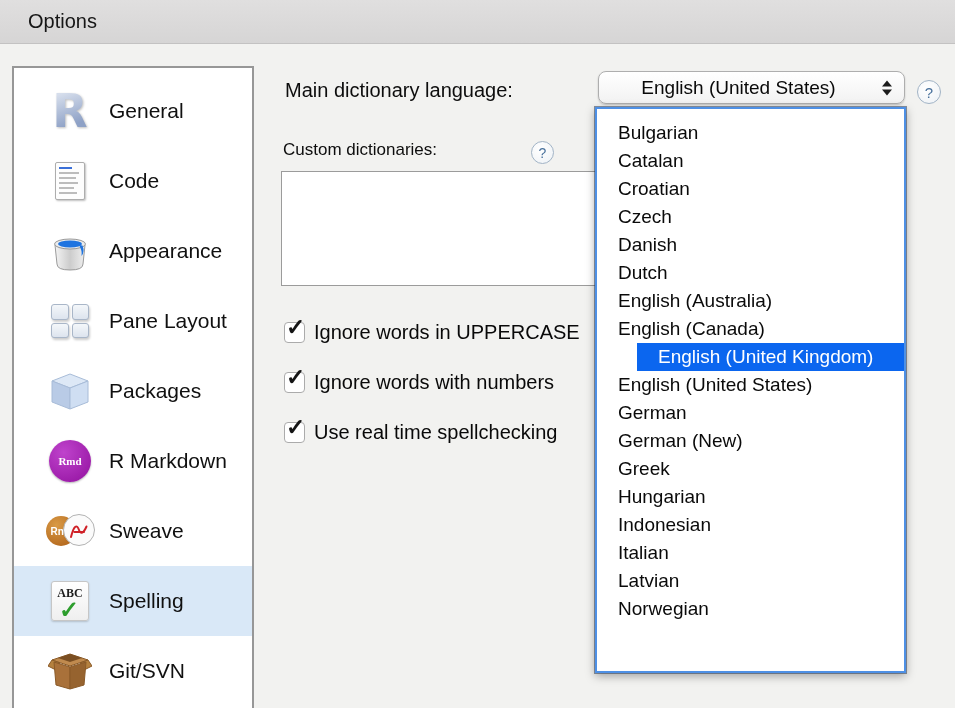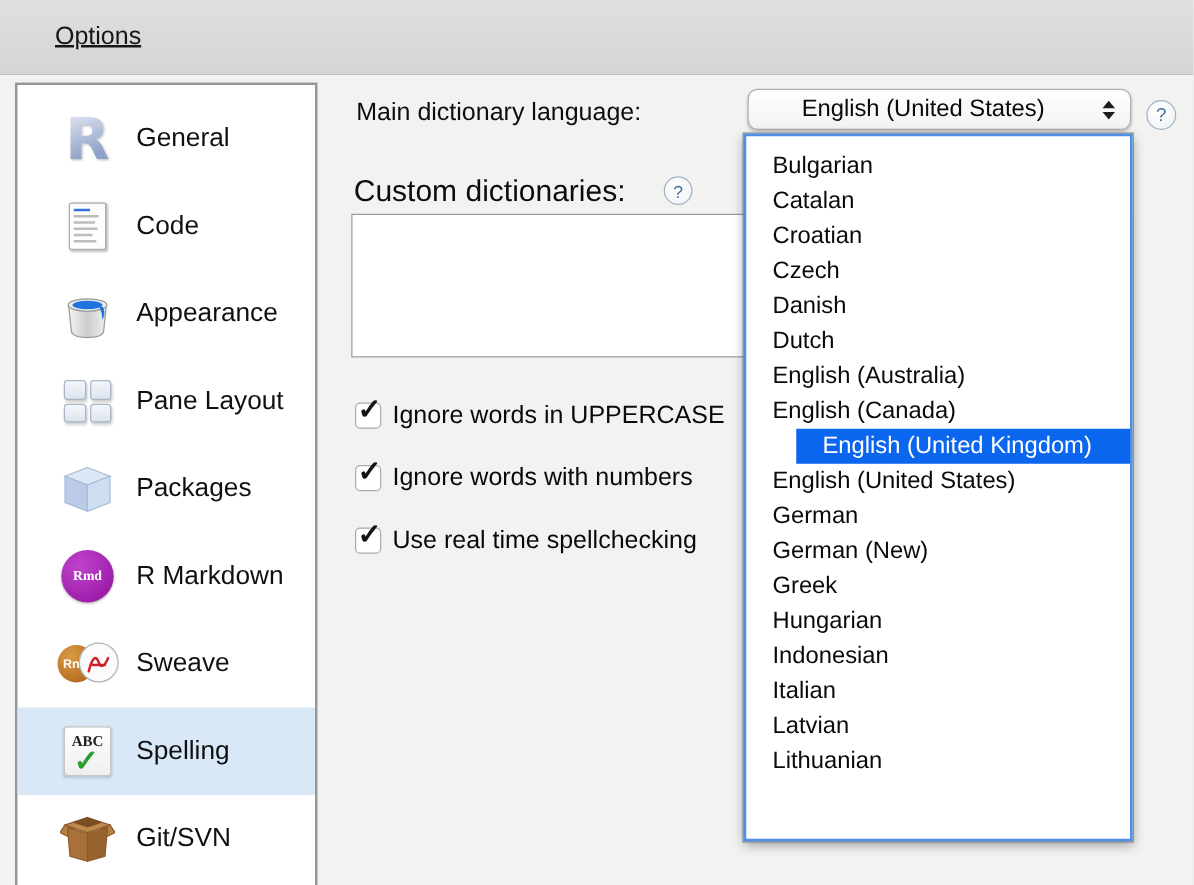--- a/index.html
+++ b/index.html
@@ -3,25 +3,25 @@
 <meta charset="utf-8">
 <style>
   * { margin:0; padding:0; box-sizing:border-box; }
   html,body { background:#e8e8e8; }
   .window {
     position:relative; width:955px; height:708px; overflow:hidden;
     background:#f2f2f0; font-family:"Liberation Sans", sans-serif;
   }
   
   .titlebar {
-    position:absolute; top:0; left:0; right:0; height:60px;
+    position:absolute; top:0; left:0; right:0; height:44px;
     background:linear-gradient(#e0dfdf,#d6d5d5);
     border-bottom:1px solid #c3c2c2;
-    display:flex; align-items:center; padding-left:44px;
-    font-size:20px; color:#161616;text-decoration:underline;
+    display:flex; align-items:center; padding-left:28px;
+    font-size:20px; color:#161616;
   }
   
   .sidebar {
     position:absolute; left:12px; top:66px; width:242px; height:650px;
     background:#ffffff; border:2px solid #979797; padding-top:8px;
   }
   .side-item { height:70px; display:flex; align-items:center; gap:15px; padding-left:32px; cursor:default; }
   .side-item.selected { background:#d9e8f7; }
   .icon-slot { width:48px; height:48px; flex:none; display:flex; align-items:center; justify-content:center; }
   .side-label { font-size:21px; color:#101010; }
@@ -80,21 +80,21 @@
   }
   .arrows { position:absolute; right:12px; top:50%; transform:translateY(-50%); display:flex; flex-direction:column; gap:3px; }
   .arrow-up { width:0; height:0; border-left:5px solid transparent; border-right:5px solid transparent; border-bottom:6px solid #1c1c1c; }
   .arrow-down { width:0; height:0; border-left:5px solid transparent; border-right:5px solid transparent; border-top:6px solid #1c1c1c; }
   .help {
     border-radius:50%; border:1.5px solid #a2b4c6;
     background:radial-gradient(circle at 40% 35%, #ffffff, #edf1f5);
     color:#49719c; display:flex; align-items:center; justify-content:center;
   }
   .help-main { position:absolute; left:917px; top:80px; width:24px; height:24px; font-size:15px; }
-  .custom-label { position:absolute; left:283px; top:140px; font-size:24px; color:#0d0d0d; }
+  .custom-label { position:absolute; left:283px; top:140px; font-size:17px; color:#0d0d0d; }
   .help-custom { position:absolute; left:531px; top:141px; width:23px; height:23px; font-size:14px; }
   .dict-box { position:absolute; left:281px; top:171px; width:625px; height:115px; background:#fff; border:1.5px solid #9b9b9b; }
   .check-row { position:absolute; left:284px; height:26px; display:flex; align-items:center; gap:9px; }
   .check-row.r1 { top:319px; } .check-row.r2 { top:369px; } .check-row.r3 { top:419px; }
   .checkbox {
     width:21px; height:21px; background:#fff; border:1.5px solid #ababab; border-radius:4px;
     position:relative; flex:none;
   }
   .checkmark { position:absolute; left:1px; top:-7px; font-size:23px; font-weight:bold; color:#141414; line-height:1; }
   .check-label { font-size:20px; color:#090909; white-space:nowrap; }
@@ -286,16 +286,16 @@
     <div class="popup-item">English (Canada)</div>
     <div class="popup-item highlighted">English (United Kingdom)</div>
     <div class="popup-item">English (United States)</div>
     <div class="popup-item">German</div>
     <div class="popup-item">German (New)</div>
     <div class="popup-item">Greek</div>
     <div class="popup-item">Hungarian</div>
     <div class="popup-item">Indonesian</div>
     <div class="popup-item">Italian</div>
     <div class="popup-item">Latvian</div>
-    <div class="popup-item">Lithuanian</div>
+    <div class="popup-item">Norwegian</div>
   </div>
 
 </div>
 
 </body></html>

